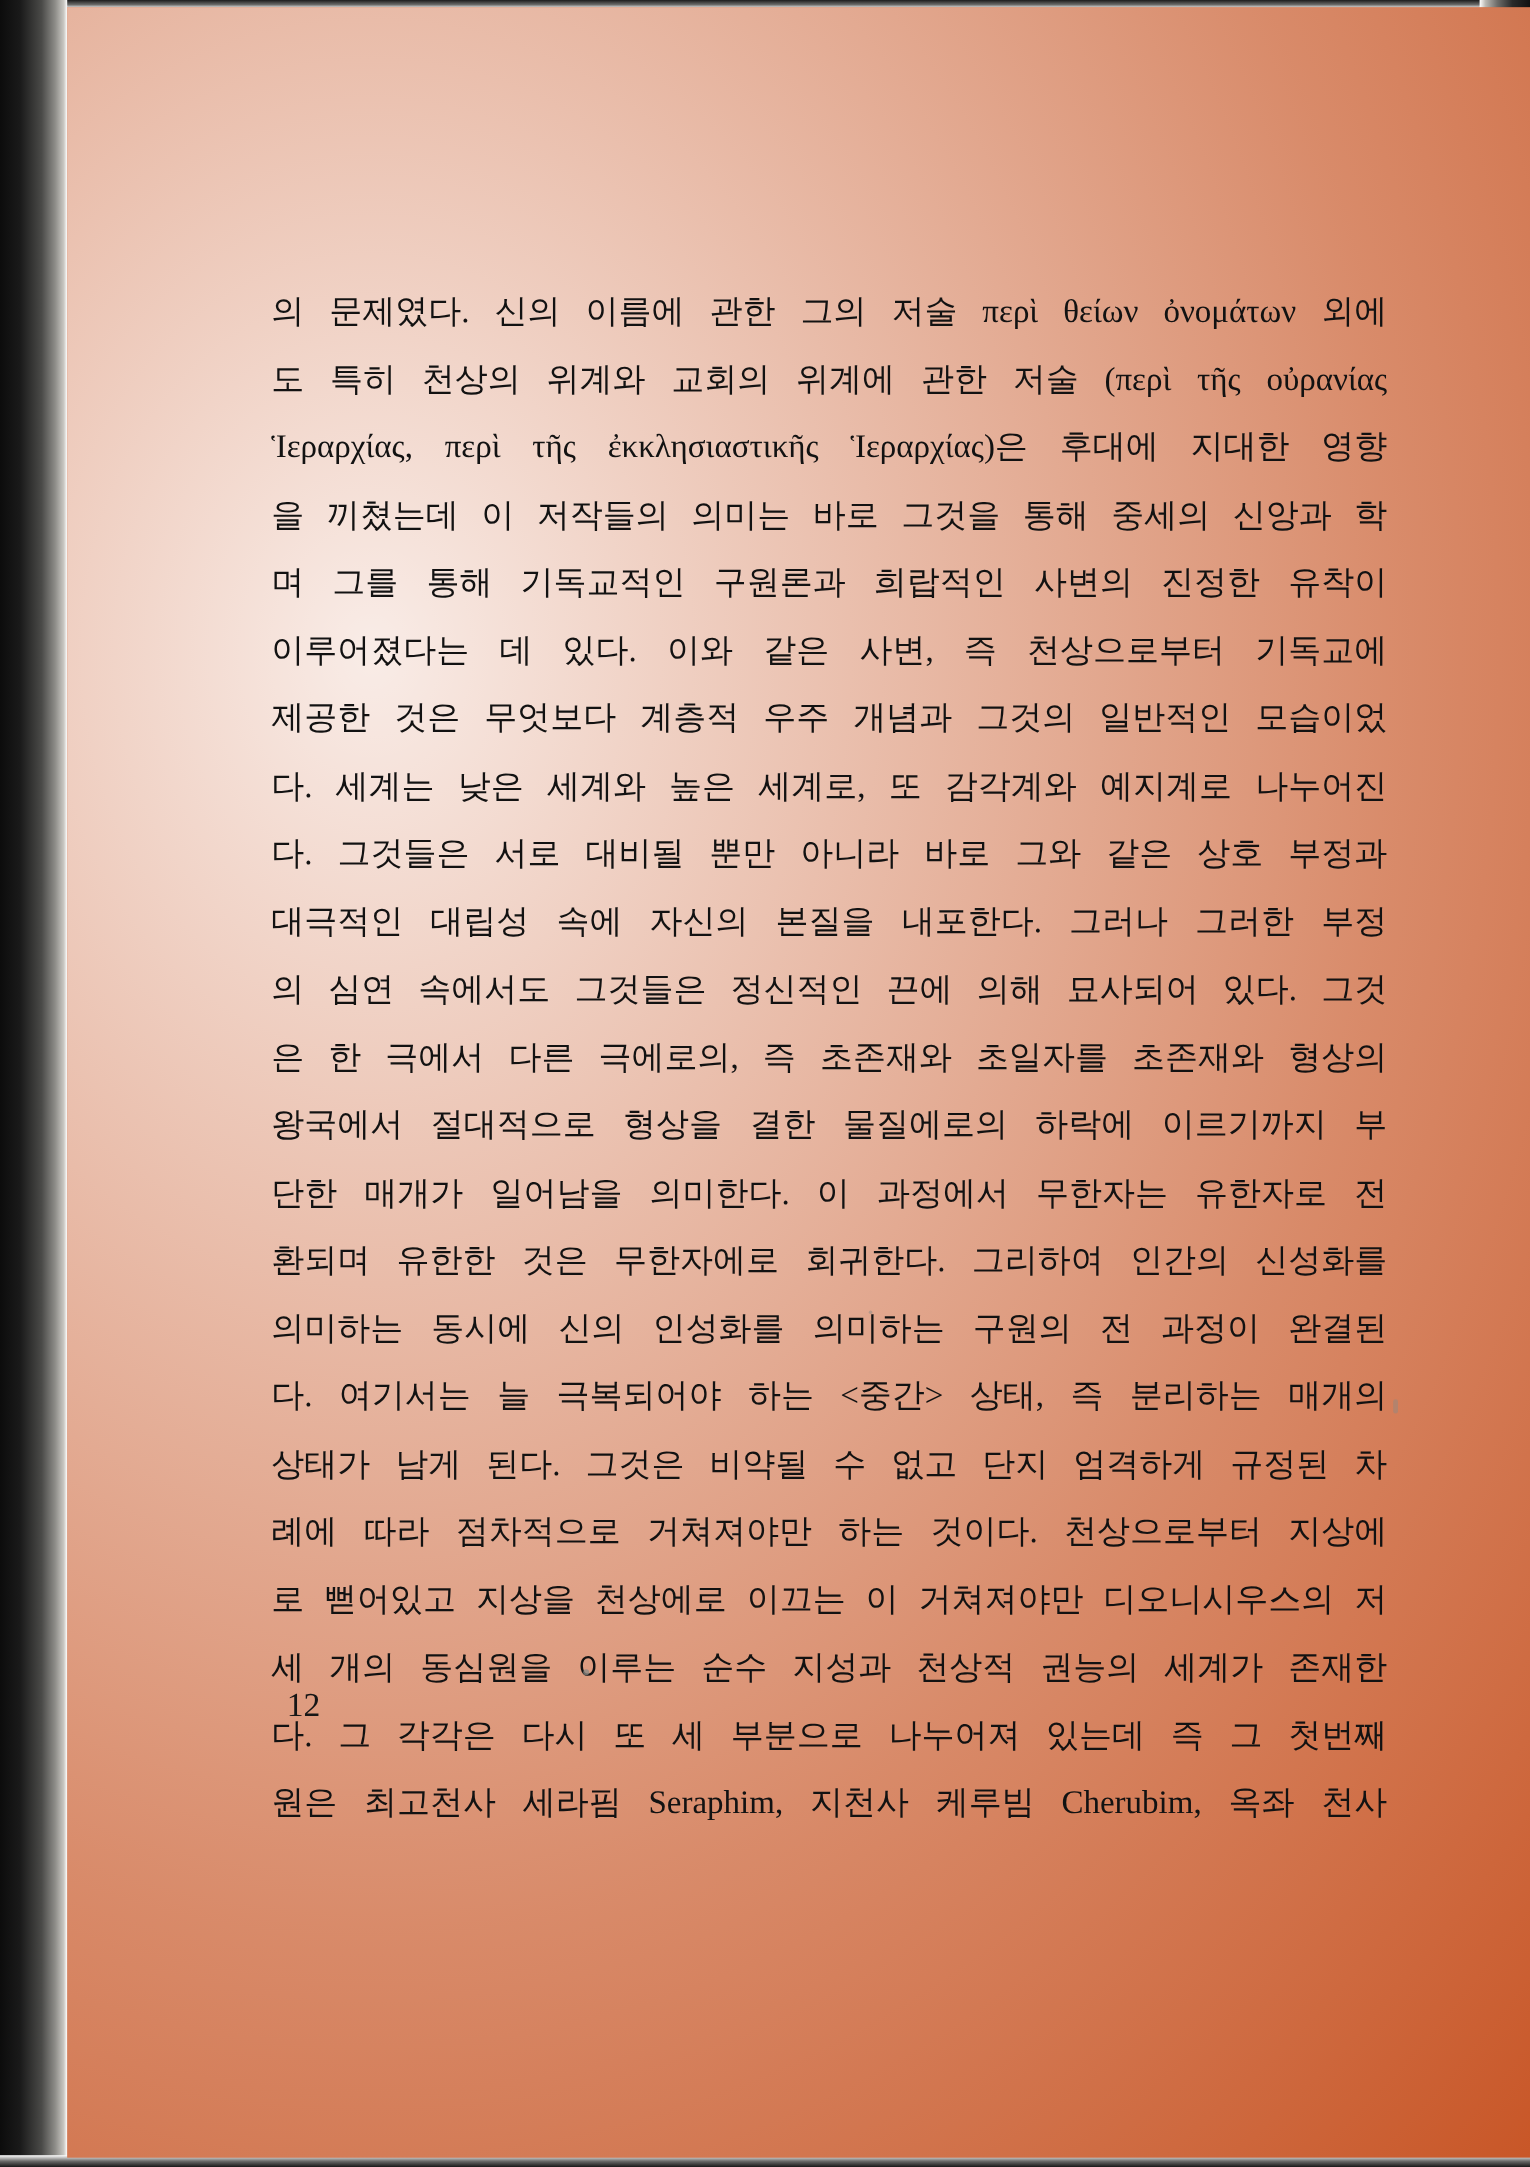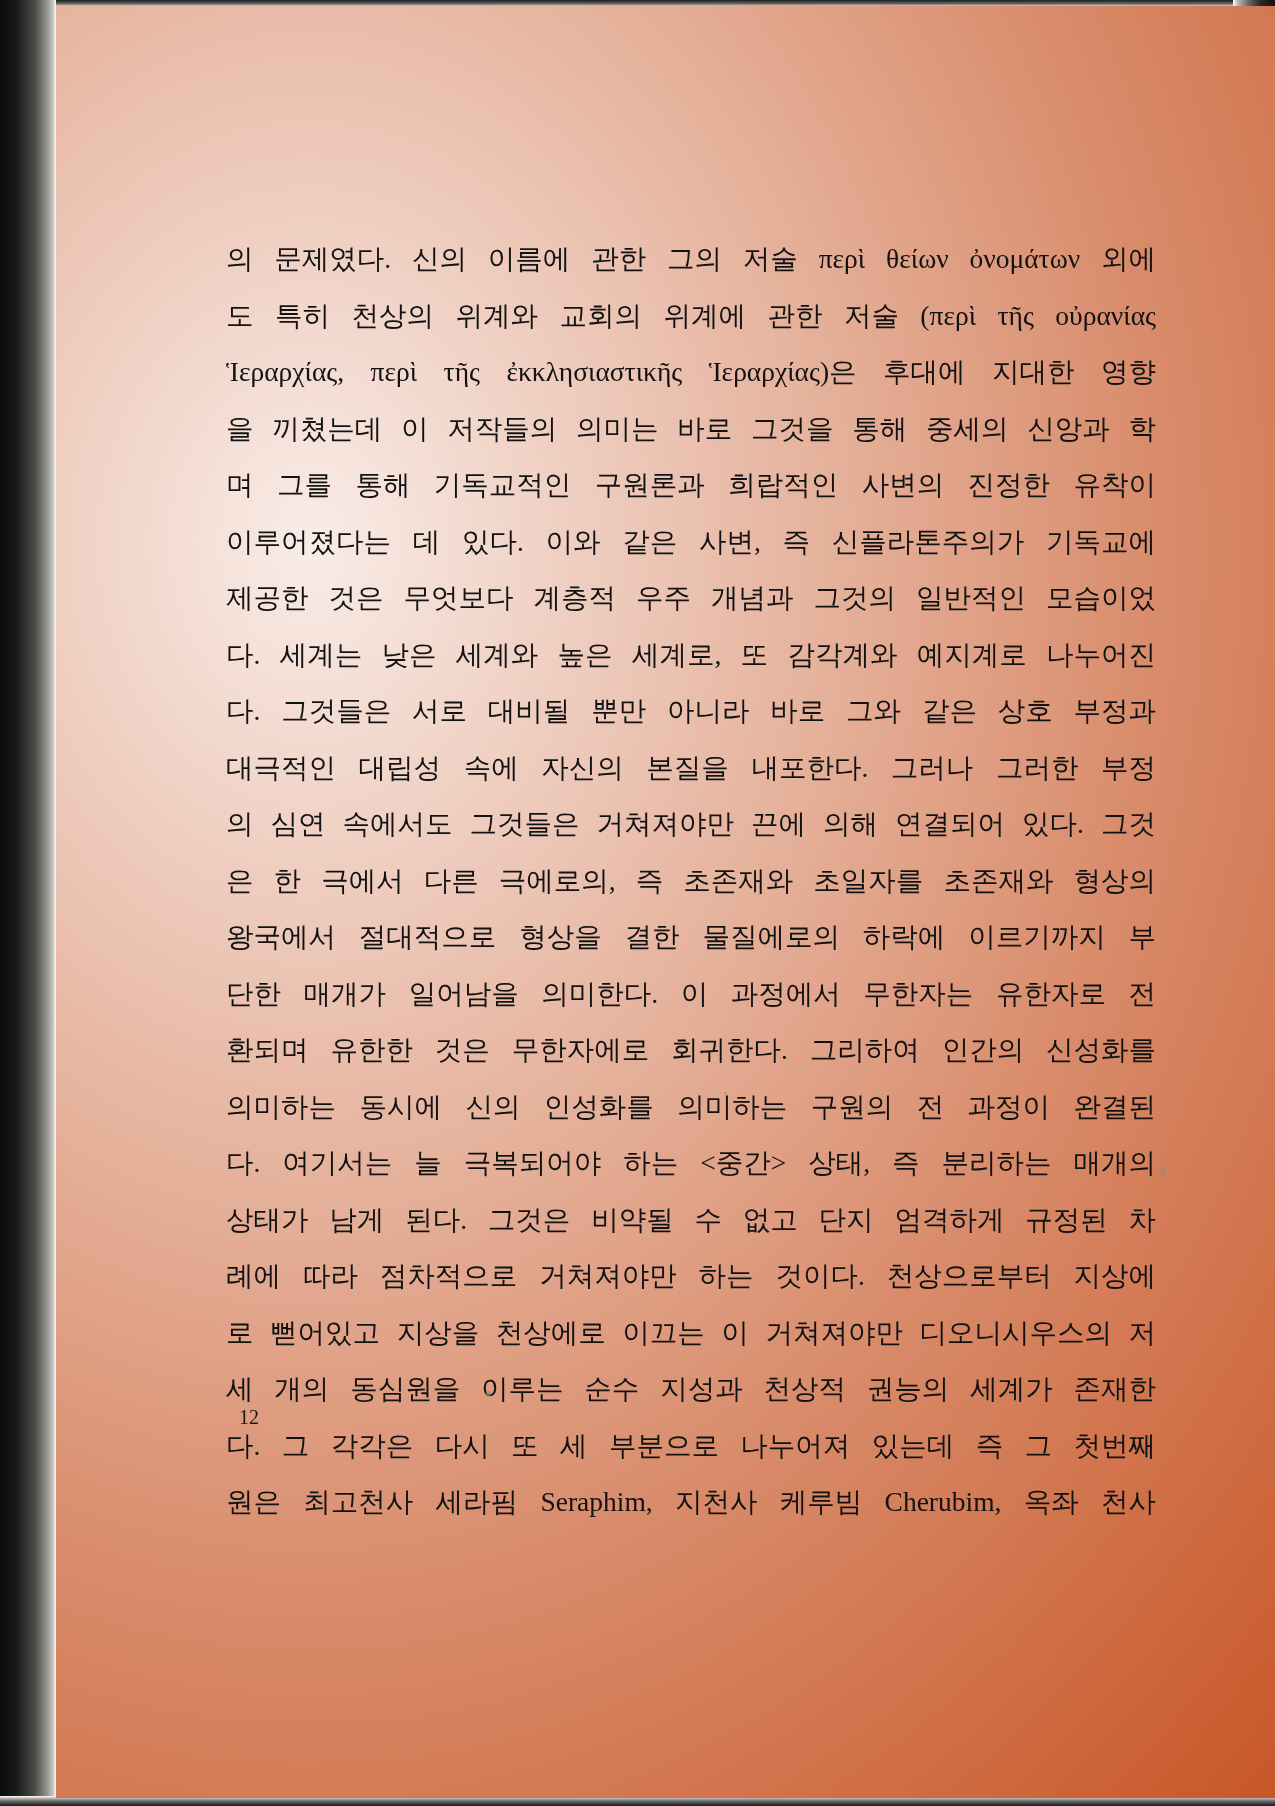--- a/index.html
+++ b/index.html
@@ -86,21 +86,21 @@
     font-family: "Liberation Serif", serif;
   }
   .line.last-line {
     text-align: left;
     text-align-last: left;
   }
   .folio {
     position: absolute;
     left: 183px;
     top: 1400px;
-    font-size: 20px;
+    font-size: 28px;
     color: #161616;
     font-family: "Liberation Serif", serif;
   }
   .speck {
     position: absolute;
     background: #8a8a86;
     border-radius: 50%;
   }
   .speck-a { left: 430px; top: 1385px; width: 5px; height: 5px; opacity: .75; }
   .speck-b { left: 1105px; top: 1160px; width: 4px; height: 12px; opacity: .45; border-radius: 2px; }
@@ -118,26 +118,26 @@
 
   <div class="paper">
     <div class="paper-inner"></div>
 
     <div class="text-block">
       <div class="line">의 문제였다. 신의 이름에 관한 그의 저술 περὶ θείων ὀνομάτων 외에</div>
       <div class="line">도 특히 천상의 위계와 교회의 위계에 관한 저술 (περὶ τῆς οὐρανίας</div>
       <div class="line">Ἱεραρχίας, περὶ τῆς ἐκκλησιαστικῆς Ἱεραρχίας)은 후대에 지대한 영향</div>
       <div class="line">을 끼쳤는데 이 저작들의 의미는 바로 그것을 통해 중세의 신앙과 학</div>
       <div class="line">며 그를 통해 기독교적인 구원론과 희랍적인 사변의 진정한 유착이</div>
-      <div class="line">이루어졌다는 데 있다. 이와 같은 사변, 즉 신플라톤주의가 기독교에</div>
+      <div class="line">이루어졌다는 데 있다. 이와 같은 사변, 즉 천상으로부터 기독교에</div>
       <div class="line">제공한 것은 무엇보다 계층적 우주 개념과 그것의 일반적인 모습이었</div>
       <div class="line">다. 세계는 낮은 세계와 높은 세계로, 또 감각계와 예지계로 나누어진</div>
       <div class="line">다. 그것들은 서로 대비될 뿐만 아니라 바로 그와 같은 상호 부정과</div>
       <div class="line">대극적인 대립성 속에 자신의 본질을 내포한다. 그러나 그러한 부정</div>
-      <div class="line">의 심연 속에서도 그것들은 거쳐져야만 끈에 의해 연결되어 있다. 그것</div>
+      <div class="line">의 심연 속에서도 그것들은 정신적인 끈에 의해 묘사되어 있다. 그것</div>
       <div class="line">은 한 극에서 다른 극에로의, 즉 초존재와 초일자를 초존재와 형상의</div>
       <div class="line">왕국에서 절대적으로 형상을 결한 물질에로의 하락에 이르기까지 부</div>
       <div class="line">단한 매개가 일어남을 의미한다. 이 과정에서 무한자는 유한자로 전</div>
       <div class="line">환되며 유한한 것은 무한자에로 회귀한다. 그리하여 인간의 신성화를</div>
       <div class="line">의미하는 동시에 신의 인성화를 의미하는 구원의 전 과정이 완결된</div>
       <div class="line">다. 여기서는 늘 극복되어야 하는 &lt;중간&gt; 상태, 즉 분리하는 매개의</div>
       <div class="line">상태가 남게 된다. 그것은 비약될 수 없고 단지 엄격하게 규정된 차</div>
       <div class="line">례에 따라 점차적으로 거쳐져야만 하는 것이다. 천상으로부터 지상에</div>
       <div class="line">로 뻗어있고 지상을 천상에로 이끄는 이 거쳐져야만 디오니시우스의 저</div>
       <div class="line">세 개의 동심원을 이루는 순수 지성과 천상적 권능의 세계가 존재한</div>

